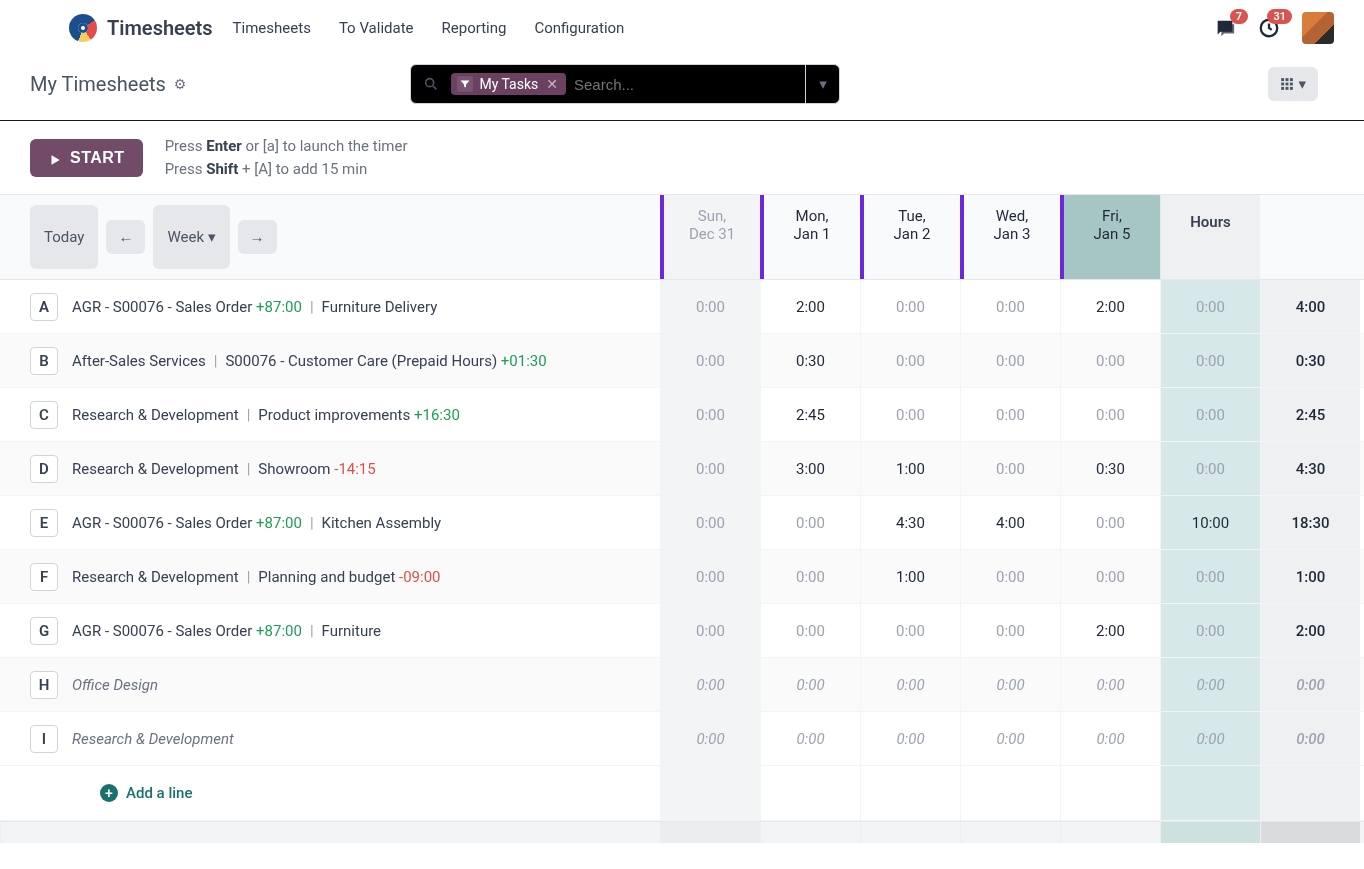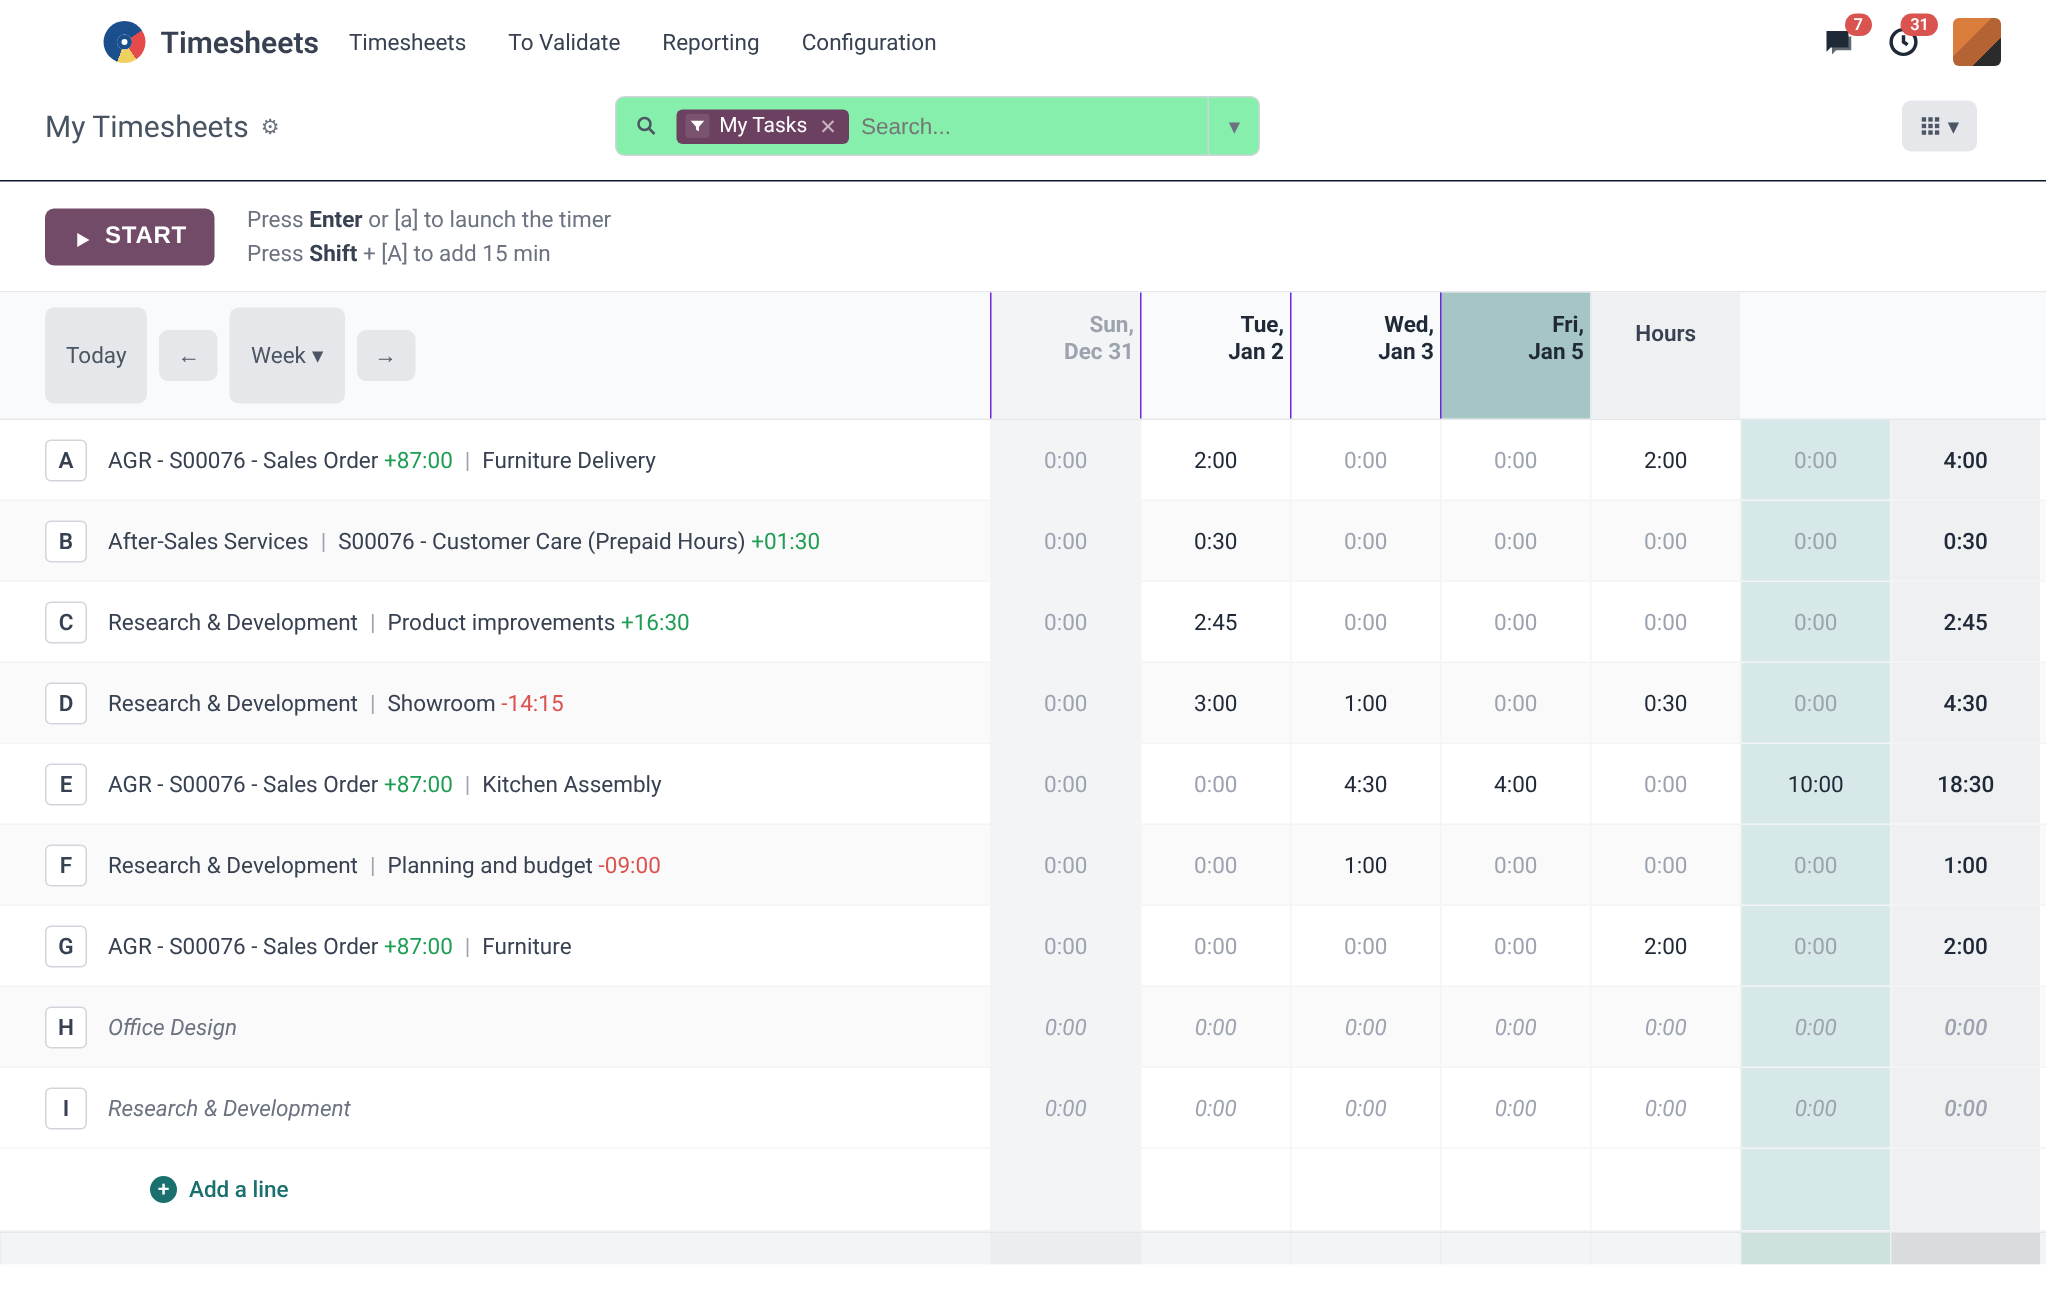--- a/index.html
+++ b/index.html
@@ -15,21 +15,21 @@
   .nav-item { color: #374151; cursor: pointer; }
   .topbar-right { margin-left: auto; display: flex; align-items: center; gap: 22px; }
   .icon-btn { position: relative; cursor: pointer; }
   .badge { position: absolute; top: -8px; right: -12px; background: #d9534f; color: #fff; font-size: 11px; border-radius: 10px; padding: 1px 6px; font-weight: 600; }
   .avatar { width: 32px; height: 32px; border-radius: 4px; background: linear-gradient(135deg,#d97c3c 0 40%,#b56334 40% 70%,#2b2b2b 70% 100%); }
   
   
   .controlbar { display: flex; padding: 8px 46px 16px 30px; gap: 20px; border-bottom: 1px solid #0f172a; }
   .page-title { font-size: 20px; color: #495463; display: flex; align-items: center; gap: 8px; }
   .gear-ico { color: #6b7280; font-size: 14px; }
-  .searchwrap { margin-left: auto; margin-right: auto; display: flex; align-items: center; border: 1px solid #d1d5db; border-radius: 6px; height: 40px; width: 430px; background: #86efac; }
+  .searchwrap { margin-left: auto; margin-right: auto; display: flex; align-items: center; border: 1px solid #d1d5db; border-radius: 6px; height: 40px; width: 430px; background: #000000; }
   .searchwrap .mag { padding: 0 12px; color: #4b5563; }
   .filter-chip { display: flex; align-items: center; background: #6b4060; color: #fff; border-radius: 4px; padding: 3px 6px; gap: 6px; margin-right: 8px; font-size: 14px; }
   .filter-chip .fico { background: rgba(255,255,255,0.1); padding: 2px; border-radius: 2px; }
   .filter-chip .remove { color: #c9b4c1; cursor: pointer; padding: 0 2px; }
   .search-input { border: none; outline: none; flex: 1; font-size: 15px; color: #6b7280; background: transparent; }
   .search-caret { border-left: 1px solid #d1d5db; height: 100%; width: 34px; display: flex; align-items: center; justify-content: center; color: #6b7280; cursor: pointer; }
   .viewswitch { margin-left: auto; display: flex; align-items: center; }
   .viewbtn { background: #e5e7eb; border-radius: 6px; padding: 8px 12px; color: #4b5563; cursor: pointer; display: flex; align-items: center; gap: 4px; }
   
   
@@ -37,21 +37,21 @@
   .start-btn { background: #714b67; color: #fff; border: none; border-radius: 6px; padding: 10px 18px; font-weight: 700; font-size: 16px; display: flex; align-items: flex-end; gap: 8px; cursor: pointer; letter-spacing: 0.5px; }
   .hints { color: #6b7280; font-size: 15px; line-height: 1.5; }
   .hints b { color: #374151; }
   
   
   .gridwrap { border-top: 1px solid #e5e7eb; }
   .gridhdr { display: grid; grid-template-columns: 660px repeat(6,100px) 100px; background: #f9fafb; border-bottom: 1px solid #e5e7eb; }
   .left-controls { display: flex; align-items: center; gap: 8px; padding: 10px 30px; }
   .pill { background: #e5e7eb; color: #4b5563; border-radius: 6px; padding: 23px 14px; cursor: pointer; display: flex; align-items: center; gap: 4px; font-size: 15px; }
   .navarrow { background: #e5e7eb; border-radius: 6px; padding: 8px 12px; cursor: pointer; color: #4b5563; }
-  .daycell { padding: 12px 4px; text-align: right; font-weight: 700; color: #1f2937; border-left: 1px solid #6d28d9; }
+  .daycell { padding: 12px 4px; text-align: center; font-weight: 400; color: #1f2937; border-left: 4px solid #6d28d9; }
   .daycell.muted { color: #9ca3af; background: #f3f4f6; }
   .daycell .dow { display: block; }
   .daycell.today { background: #a5c6c4; }
   .hourshdr { padding: 18px 4px; text-align: center; font-weight: 600; background: #eef0f2; border-left: 1px solid #e5e7eb; }
   
   .gridrow { display: grid; grid-template-columns: 660px repeat(6,100px) 100px; border-bottom: 1px solid #f3f4f6; min-height: 54px; }
   .gridrow.striped { background: #fafafa; }
   .rowlabel { display: flex; align-items: center; gap: 14px; padding: 0 30px; }
   .keybox { width: 28px; height: 28px; border: 1px solid #d1d5db; border-radius: 4px; display: flex; align-items: center; justify-content: center; font-weight: 600; color: #374151; background: #fff; }
   .rowtext { font-size: 15px; color: #374151; }
@@ -172,20 +172,21 @@
       <div class="pill">Today</div>
       <div class="navarrow">←</div>
       <div class="pill">
           <span>Week</span>
           <span>▾</span>
         </div>
       <div class="navarrow">→</div>
     </div>
 
     <div class="daycell muted"><span class="dow">Sun,</span><span>Dec 31</span></div>
+      <div class="daycell"><span class="dow">Mon,</span><span>Jan 1</span></div>
       <div class="daycell"><span class="dow">Tue,</span><span>Jan 2</span></div>
       <div class="daycell"><span class="dow">Wed,</span><span>Jan 3</span></div>
       <div class="daycell today"><span class="dow">Fri,</span><span>Jan 5</span></div>
       <div class="hourshdr">Hours</div>
   </div>
   <div id="rows">
       <div class="gridrow">
         <div class="rowlabel">
           <div class="keybox">A</div>
           <div class="rowtext">AGR - S00076 - Sales Order <span class="over-green">+87:00</span><span class="sep">|</span>Furniture Delivery</div>

